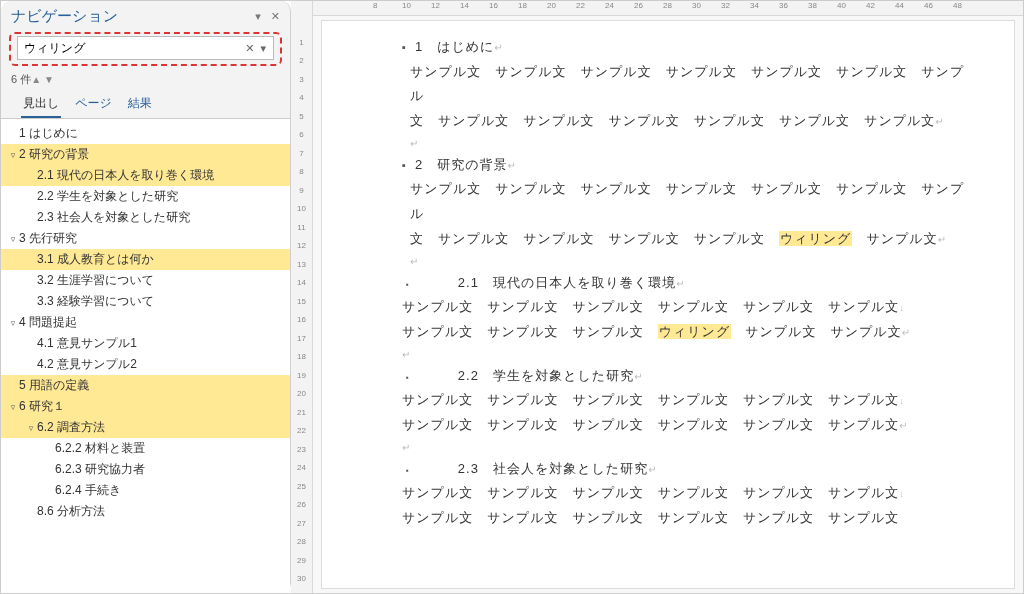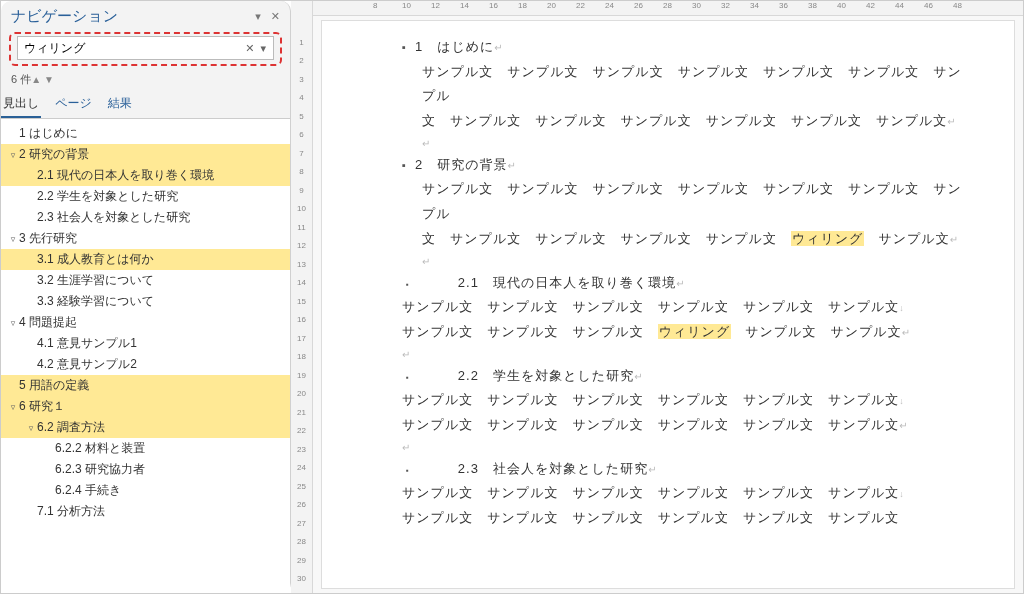--- a/index.html
+++ b/index.html
@@ -60,21 +60,21 @@
   .count-row {
     padding: 2px 10px;
     color: #555;
     display:flex;justify-content:flex-start;align-items:center;
     font-size:11px;
   }
   .count-arrows{color:#888;font-size:10px;}
   .nav-tabs {
     display: flex;
     border-bottom: 1px solid #ccc;
-    padding-left:0;
+    padding-left:20px;
     gap: 12px;
     font-size:12px;
     margin-top:2px;
   }
   .nav-tab {
     padding: 4px 2px;
     color: #2a6099;
     cursor:pointer;
   }
   .nav-tab.active {
@@ -133,21 +133,21 @@
     font-size:13px;
     line-height:1.9;
     letter-spacing:1px;
     overflow:hidden;
     color:#333;
   }
   .page .hd{display:flex;align-items:baseline;}
   .page .bullet{color:#555;margin-right:8px;font-size:11px;}
   .page .bullet-sm{color:#555;margin-right:16px;font-size:8px;margin-left:4px;}
   .cr{color:#bbb;font-size:10px;}
-  .para{ margin-left:20px; }
+  .para{ margin-left:8px; }
   .para2{ }
   .down{color:#bbb;font-size:9px;}
   mark{background:#ffe995;color:inherit;padding:0 1px;}
 </style>
 </head>
 <body>
 
 <div class="nav-panel">
   <div class="nav-header">
     <span class="nav-title">ナビゲーション</span>
@@ -247,21 +247,21 @@
       <div class="ol-item lvl3">
         <span class="ol-caret"></span>
         <span>6.2.3 研究協力者</span>
       </div>
       <div class="ol-item lvl3">
         <span class="ol-caret"></span>
         <span>6.2.4 手続き</span>
       </div>
       <div class="ol-item lvl2">
         <span class="ol-caret"></span>
-        <span>7.1 分析方法</span>
+        <span>8.6 分析方法</span>
       </div>
     </div>
 </div>
 
 <div class="doc-area">
   <div class="vruler" id="vruler">
       <span></span>
       <span>1</span>
       <span>2</span>
       <span>3</span>

